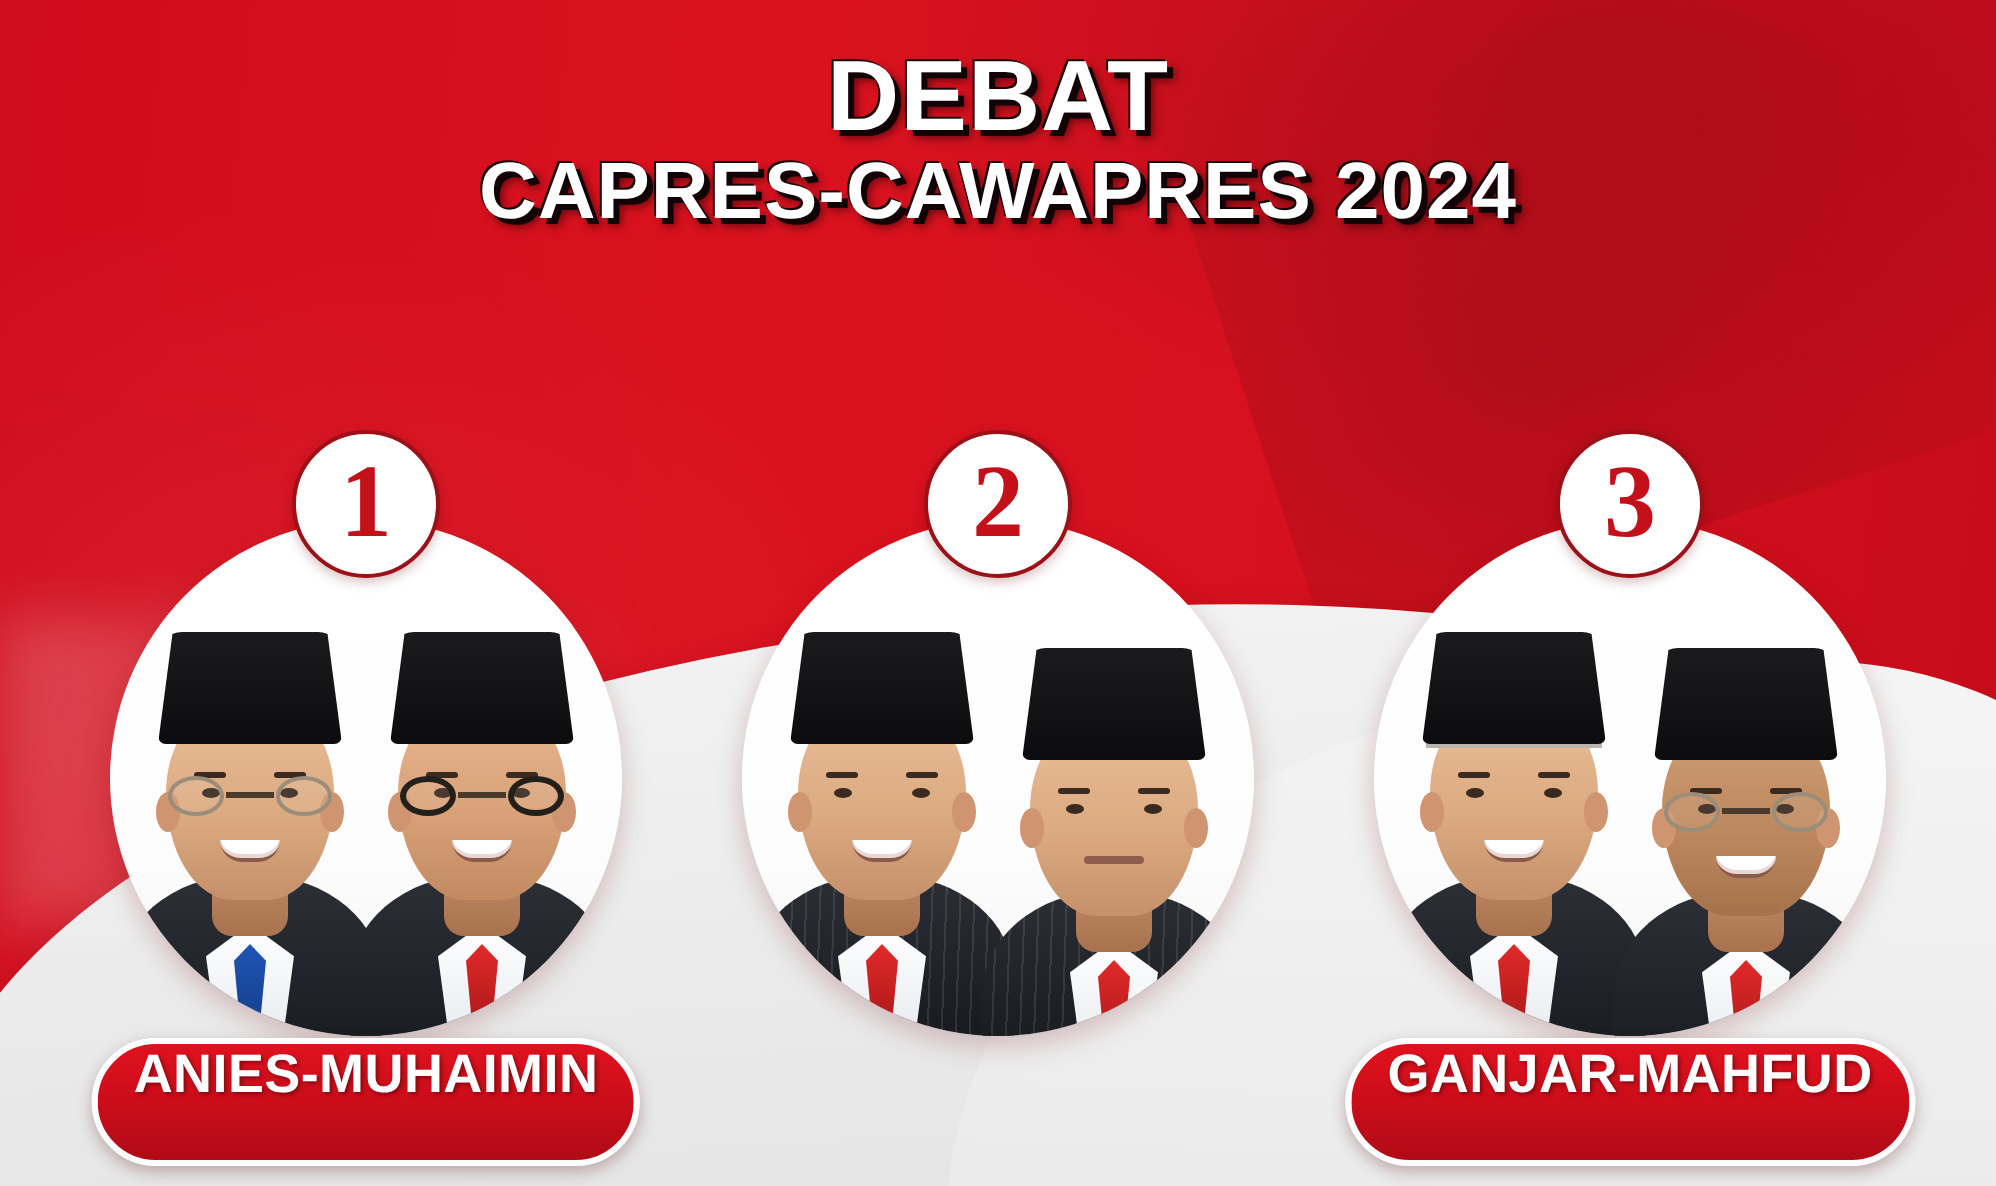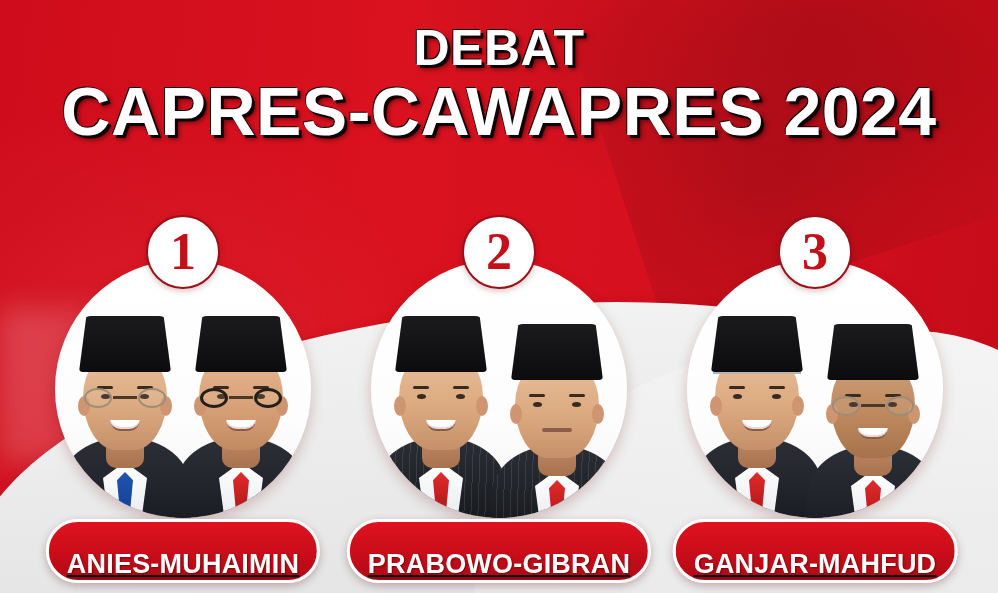--- a/index.html
+++ b/index.html
@@ -56,21 +56,21 @@
     line-height:1.06;
     letter-spacing:0.5px;
     font-stretch:condensed;
     text-shadow:
       3px 3px 0 #120406,
       4px 4px 5px rgba(10,0,2,0.55),
       -1px -1px 0 #150406;
     z-index:6;
   }
   .title .l1 { display:block; }
-  .title .l2 { display:block; font-size:68px; }
+  .title .l2 { display:block; font-size:40px; }
 
   
   .cards {
     position:absolute; left:0; right:0; top:215px;
     display:flex; justify-content:center; align-items:flex-start;
     gap:16px;
     z-index:5;
   }
   .card { position:relative; width:300px; height:360px; }
 
@@ -188,25 +188,24 @@
     box-shadow:0 2px 6px rgba(90,0,6,0.25);
   }
 
   
   .pill {
     position:absolute; left:50%; bottom:-8px; transform:translateX(-50%);
     min-width:268px; height:64px;
     border-radius:34px;
     background:linear-gradient(180deg,#e0121f 0%,#c80d19 55%,#b00b16 100%);
     border:3px solid #ffffff;
-    display:flex; align-items:flex-end; justify-content:center;
+    display:flex; align-items:flex-start; justify-content:center;
     padding:0 18px;
     z-index:8;
     box-shadow:0 3px 8px rgba(80,0,6,0.28);
-    text-decoration:underline;
   }
   .pill span {
     color:#ffffff; font-weight:bold; font-size:27px;
     letter-spacing:0.2px; white-space:nowrap;
     font-stretch:condensed;
     text-shadow:1px 1px 2px rgba(60,0,4,0.55);
   }
   .card.c2 .pill { min-width:278px; }
   .card.c3 .pill { min-width:262px;margin-top:25px; }
 </style>
@@ -312,23 +311,20 @@
             <div class="brow l"></div>
             <div class="brow r"></div>
             <div class="eye l"></div>
             <div class="eye r"></div>
             <div class="mouth closed"></div>
           </div>
           <div class="peci"></div>
         </div>
       </div>
       <div class="badge">2</div>
-      <div class="pill">
-        <span>PRABOWO-GIBRAN</span>
-      </div>
     </div>
 
     <div class="card c3">
       <div class="photo-circle">
 
         <div class="person left">
           <div class="suit"></div>
           <div class="shirt"></div>
           <div class="tie red"></div>
           <div class="neck"></div>

